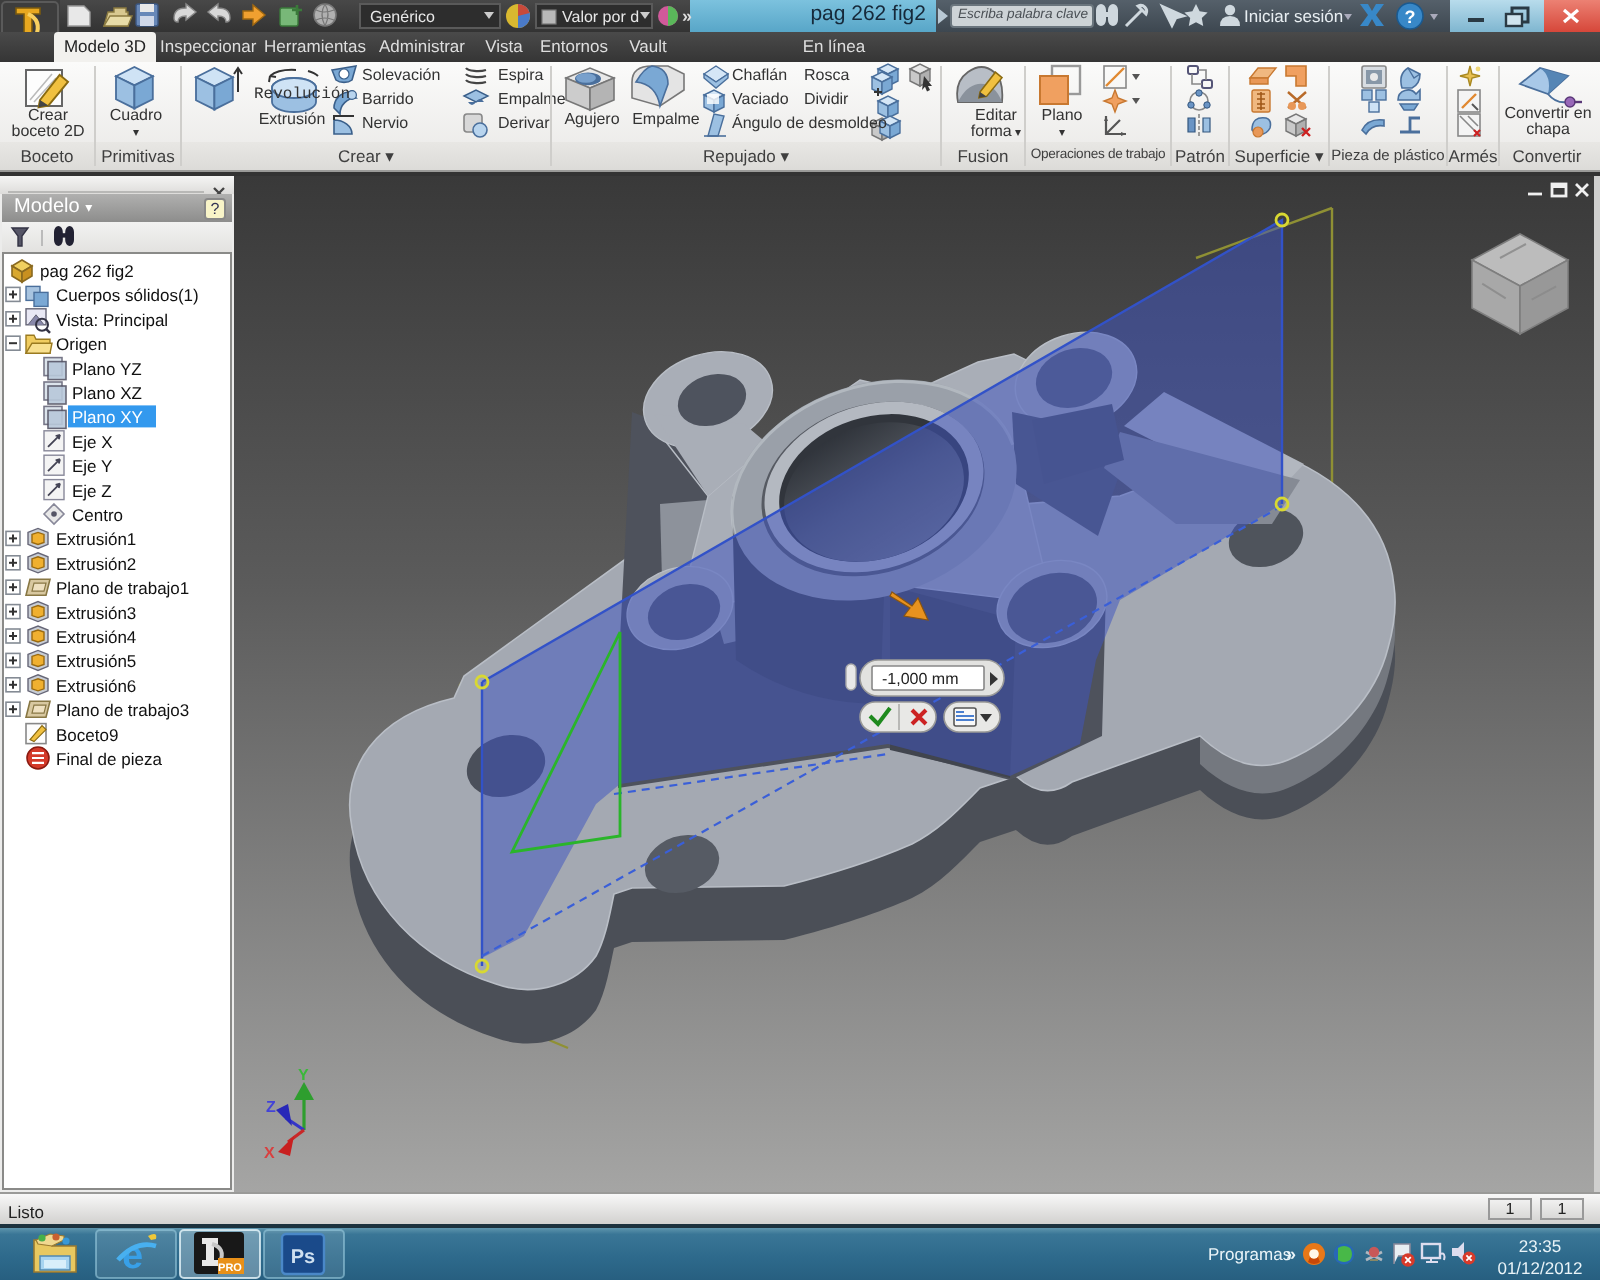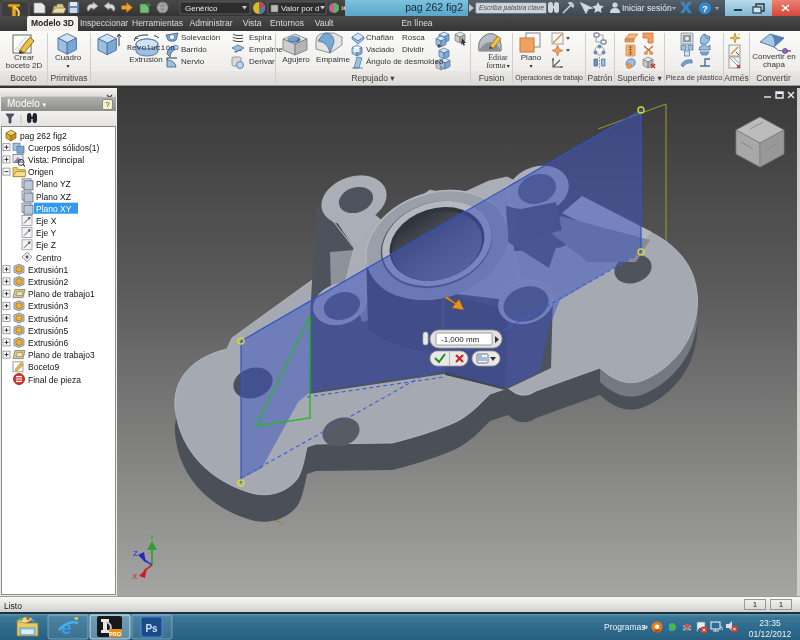--- a/index.html
+++ b/index.html
@@ -159,21 +159,21 @@
     <rect x="753" y="7" width="8" height="6" fill="#cfe4ee" stroke="#2a3a44" stroke-width="1.2"></rect>
 
     <g transform="translate(446,18)">
       <rect x="0" y="1" width="13" height="8" rx="2" fill="#ddd"></rect>
       <circle cx="6.5" cy="5" r="2.2" fill="#333"></circle>
       <path d="M15,4 l4,0 l-2,3 Z" fill="#ccc"></path>
     </g>
   </svg>
 
   <div id="tabrow">
-    <div class="tab active" style="left:27px; width:51px;font-weight:bold;">Modelo 3D</div>
+    <div class="tab active" style="left:27px; width:51px;">Modelo 3D</div>
     <div class="tab" style="left:80px; width:46px;">Inspeccionar</div>
     <div class="tab" style="left:132px; width:50px;">Herramientas</div>
     <div class="tab" style="left:188px; width:46px;">Administrar</div>
     <div class="tab" style="left:240px; width:24px;">Vista</div>
     <div class="tab" style="left:268px; width:38px;">Entornos</div>
     <div class="tab" style="left:312px; width:24px;">Vault</div>
     <div class="tab" style="left:338px; width:58px; white-space:nowrap;margin-top:13px;">Para empezar</div>
     <div class="tab" style="left:398px; width:38px;">En línea</div>
   </div>
 
@@ -416,27 +416,28 @@
     <div class="smalllabel" style="left:249px; top:33px;text-align:center;">Espira</div>
     <div class="smalllabel" style="left:249px; top:45px;">Empalme</div>
     <div class="smalllabel" style="left:249px; top:57px;">Derivar</div>
     <div class="biglabel" style="left:277px; top:56px; width:38px;">Agujero</div>
     <div class="biglabel" style="left:313px; top:56px; width:40px;">Empalme</div>
     <div class="smalllabel" style="left:366px; top:33px;">Chaflán</div>
     <div class="smalllabel" style="left:366px; top:45px;">Vaciado</div>
     <div class="smalllabel" style="left:366px; top:57px;">Ángulo de desmoldeo</div>
     <div class="smalllabel" style="left:402px; top:33px;">Rosca</div>
     <div class="smalllabel" style="left:402px; top:45px;">Dividir</div>
-    <div class="biglabel" style="left:480px; top:54px; width:36px;font-family:Liberation Serif, serif;">Editar<br>forma<span style="font-size:6px;"> ▾</span></div>
+    <div class="biglabel" style="left:480px; top:54px; width:36px;">Editar<br>forma<span style="font-size:6px;"> ▾</span></div>
     <div class="biglabel" style="left:514px; top:54px; width:34px;">Plano<br><span style="font-size:6px;">▾</span></div>
     <div class="biglabel" style="left:750px; top:53px; width:48px;">Convertir en<br>chapa</div>
   </div>
   <div id="grouprow">
     <div class="glabel" style="left:0; width:47px;">Boceto</div>
     <div class="glabel" style="left:48px; width:42px;">Primitivas</div>
+    <div class="glabel" style="left:91px; width:184px;">Crear ▾</div>
     <div class="glabel" style="left:276px; width:194px;">Repujado ▾</div>
     <div class="glabel" style="left:471px; width:41px;">Fusion</div>
     <div class="glabel" style="left:512px; width:74px; font-size:6.8px; letter-spacing:-0.15px; white-space:nowrap; overflow:hidden;">Operaciones de trabajo</div>
     <div class="glabel" style="left:586px; width:28px;">Patrón</div>
     <div class="glabel" style="left:615px; width:49px;">Superficie ▾</div>
     <div class="glabel" style="left:665px; width:58px; font-size:7.5px; white-space:nowrap;">Pieza de plástico</div>
     <div class="glabel" style="left:724px; width:25px;">Armés</div>
     <div class="glabel" style="left:750px; width:47px;">Convertir</div>
     <div class="gsep" style="left:47px;"></div>
     <div class="gsep" style="left:90px;"></div>

